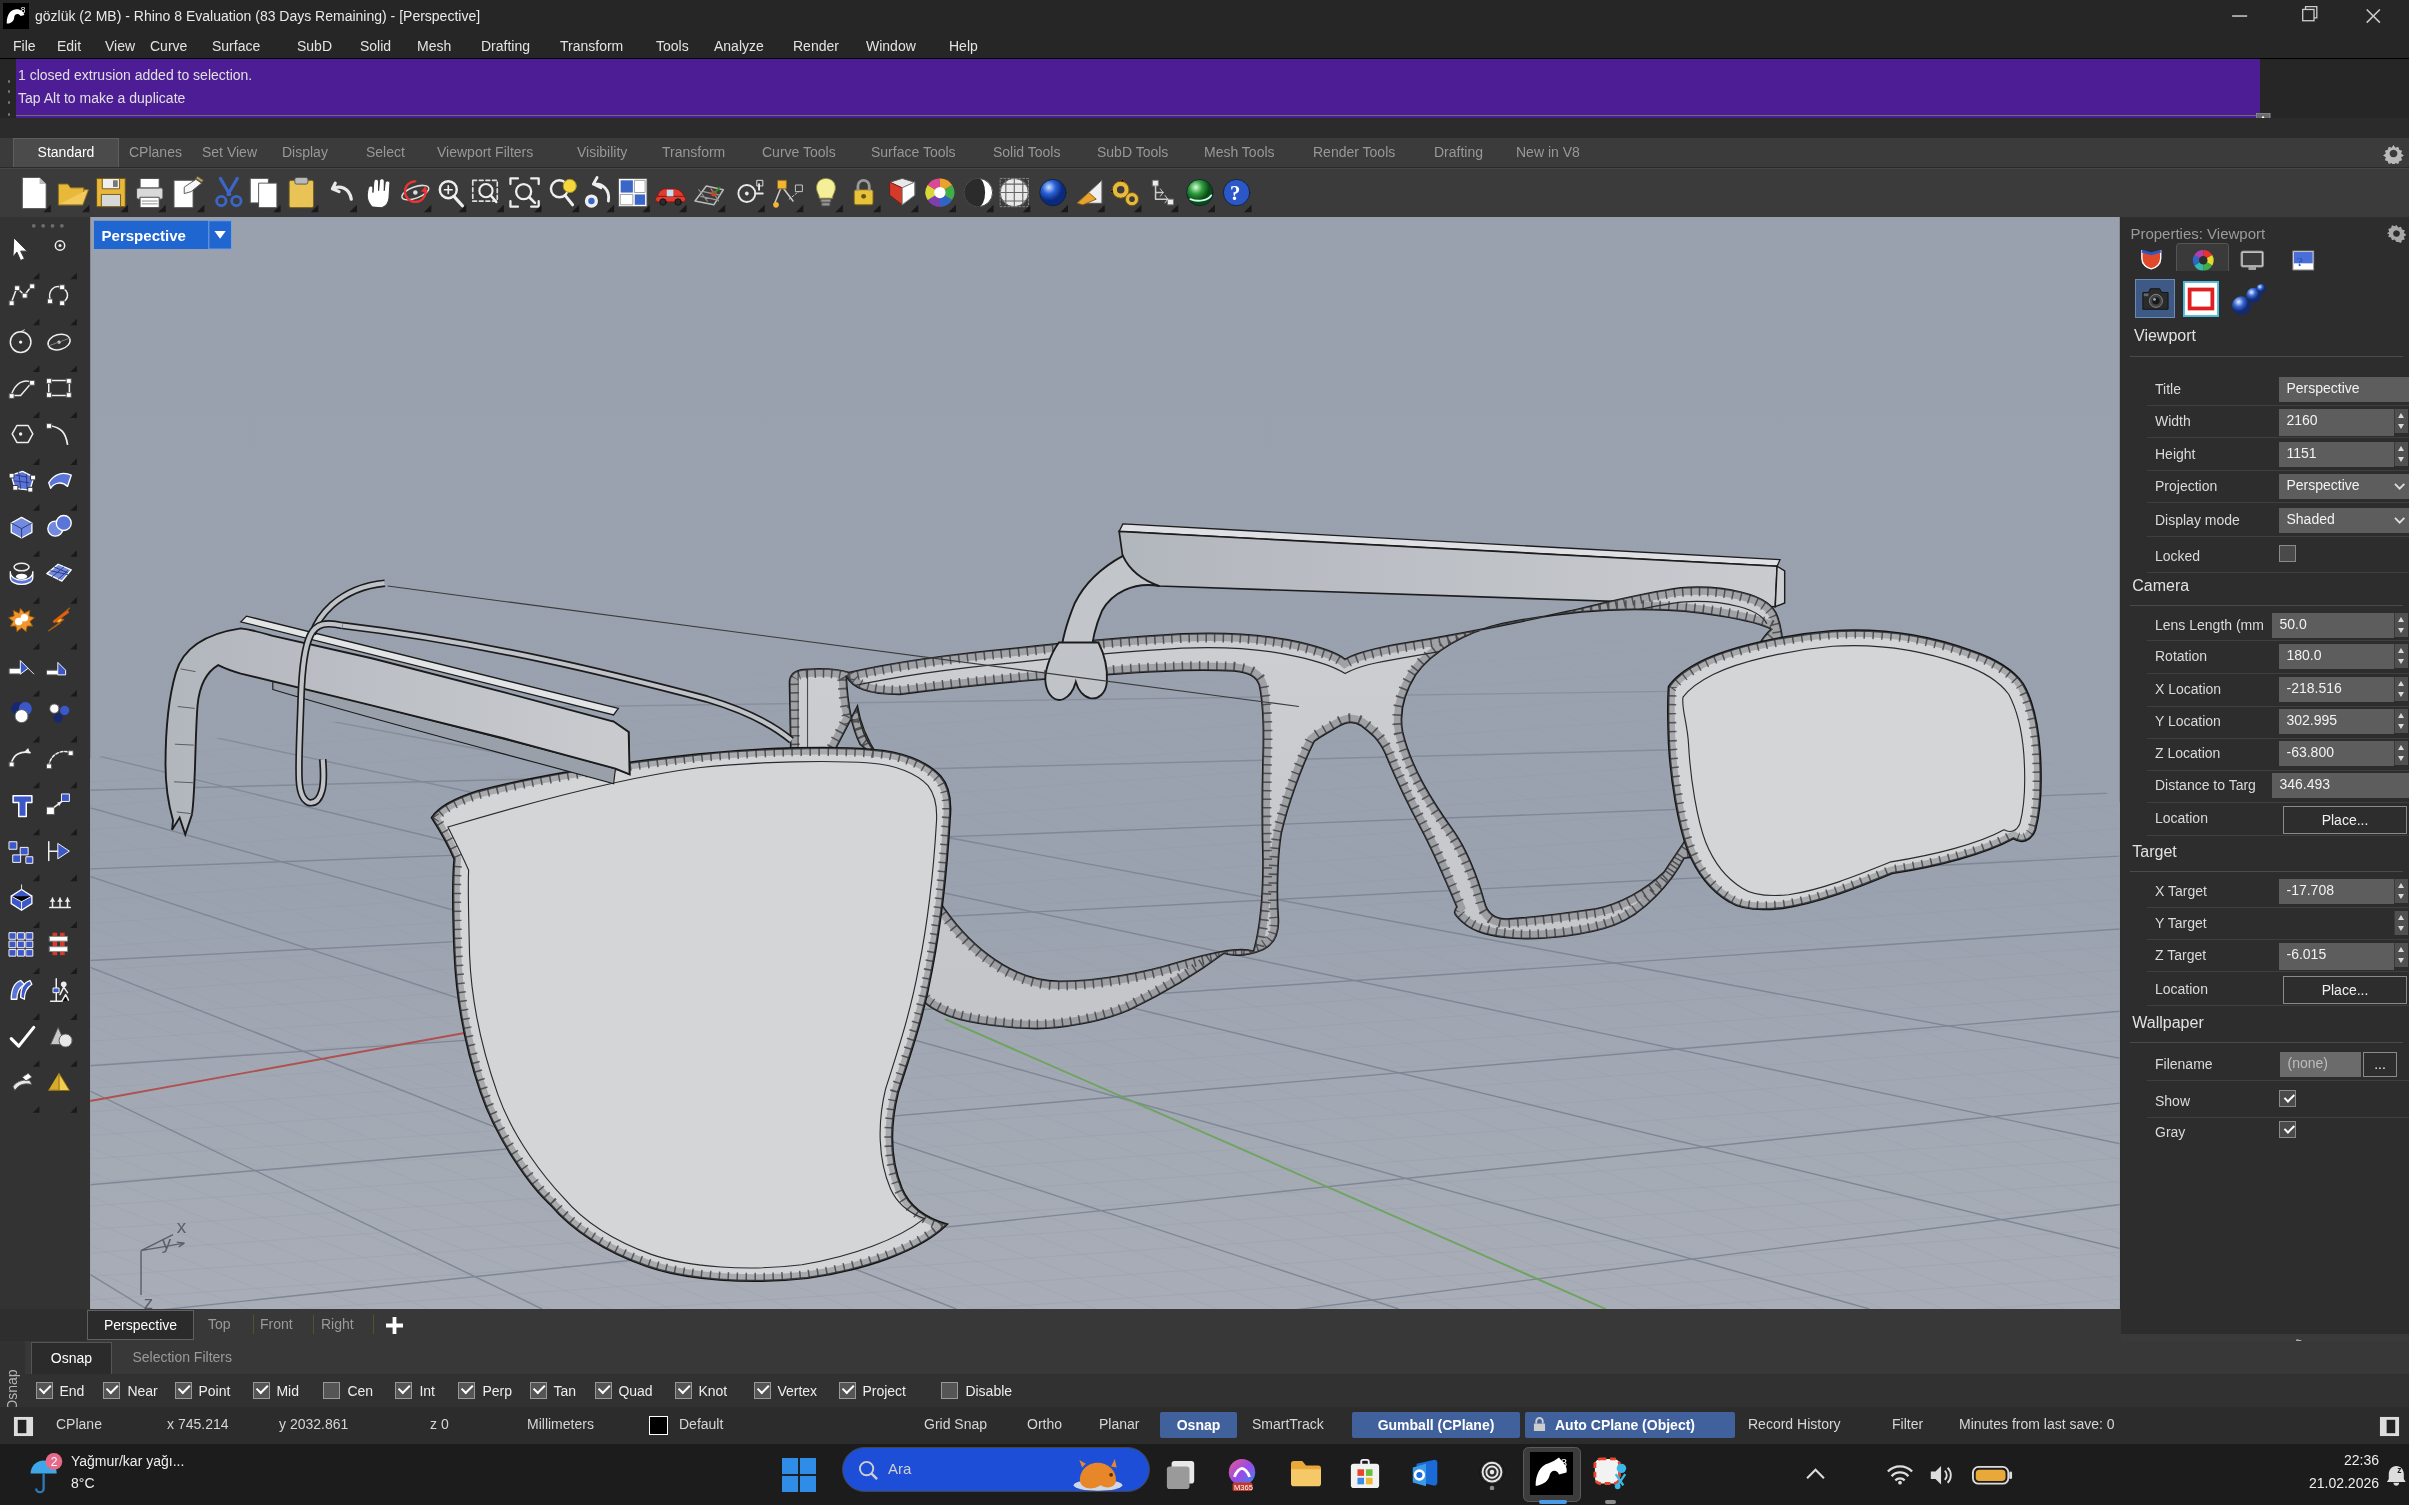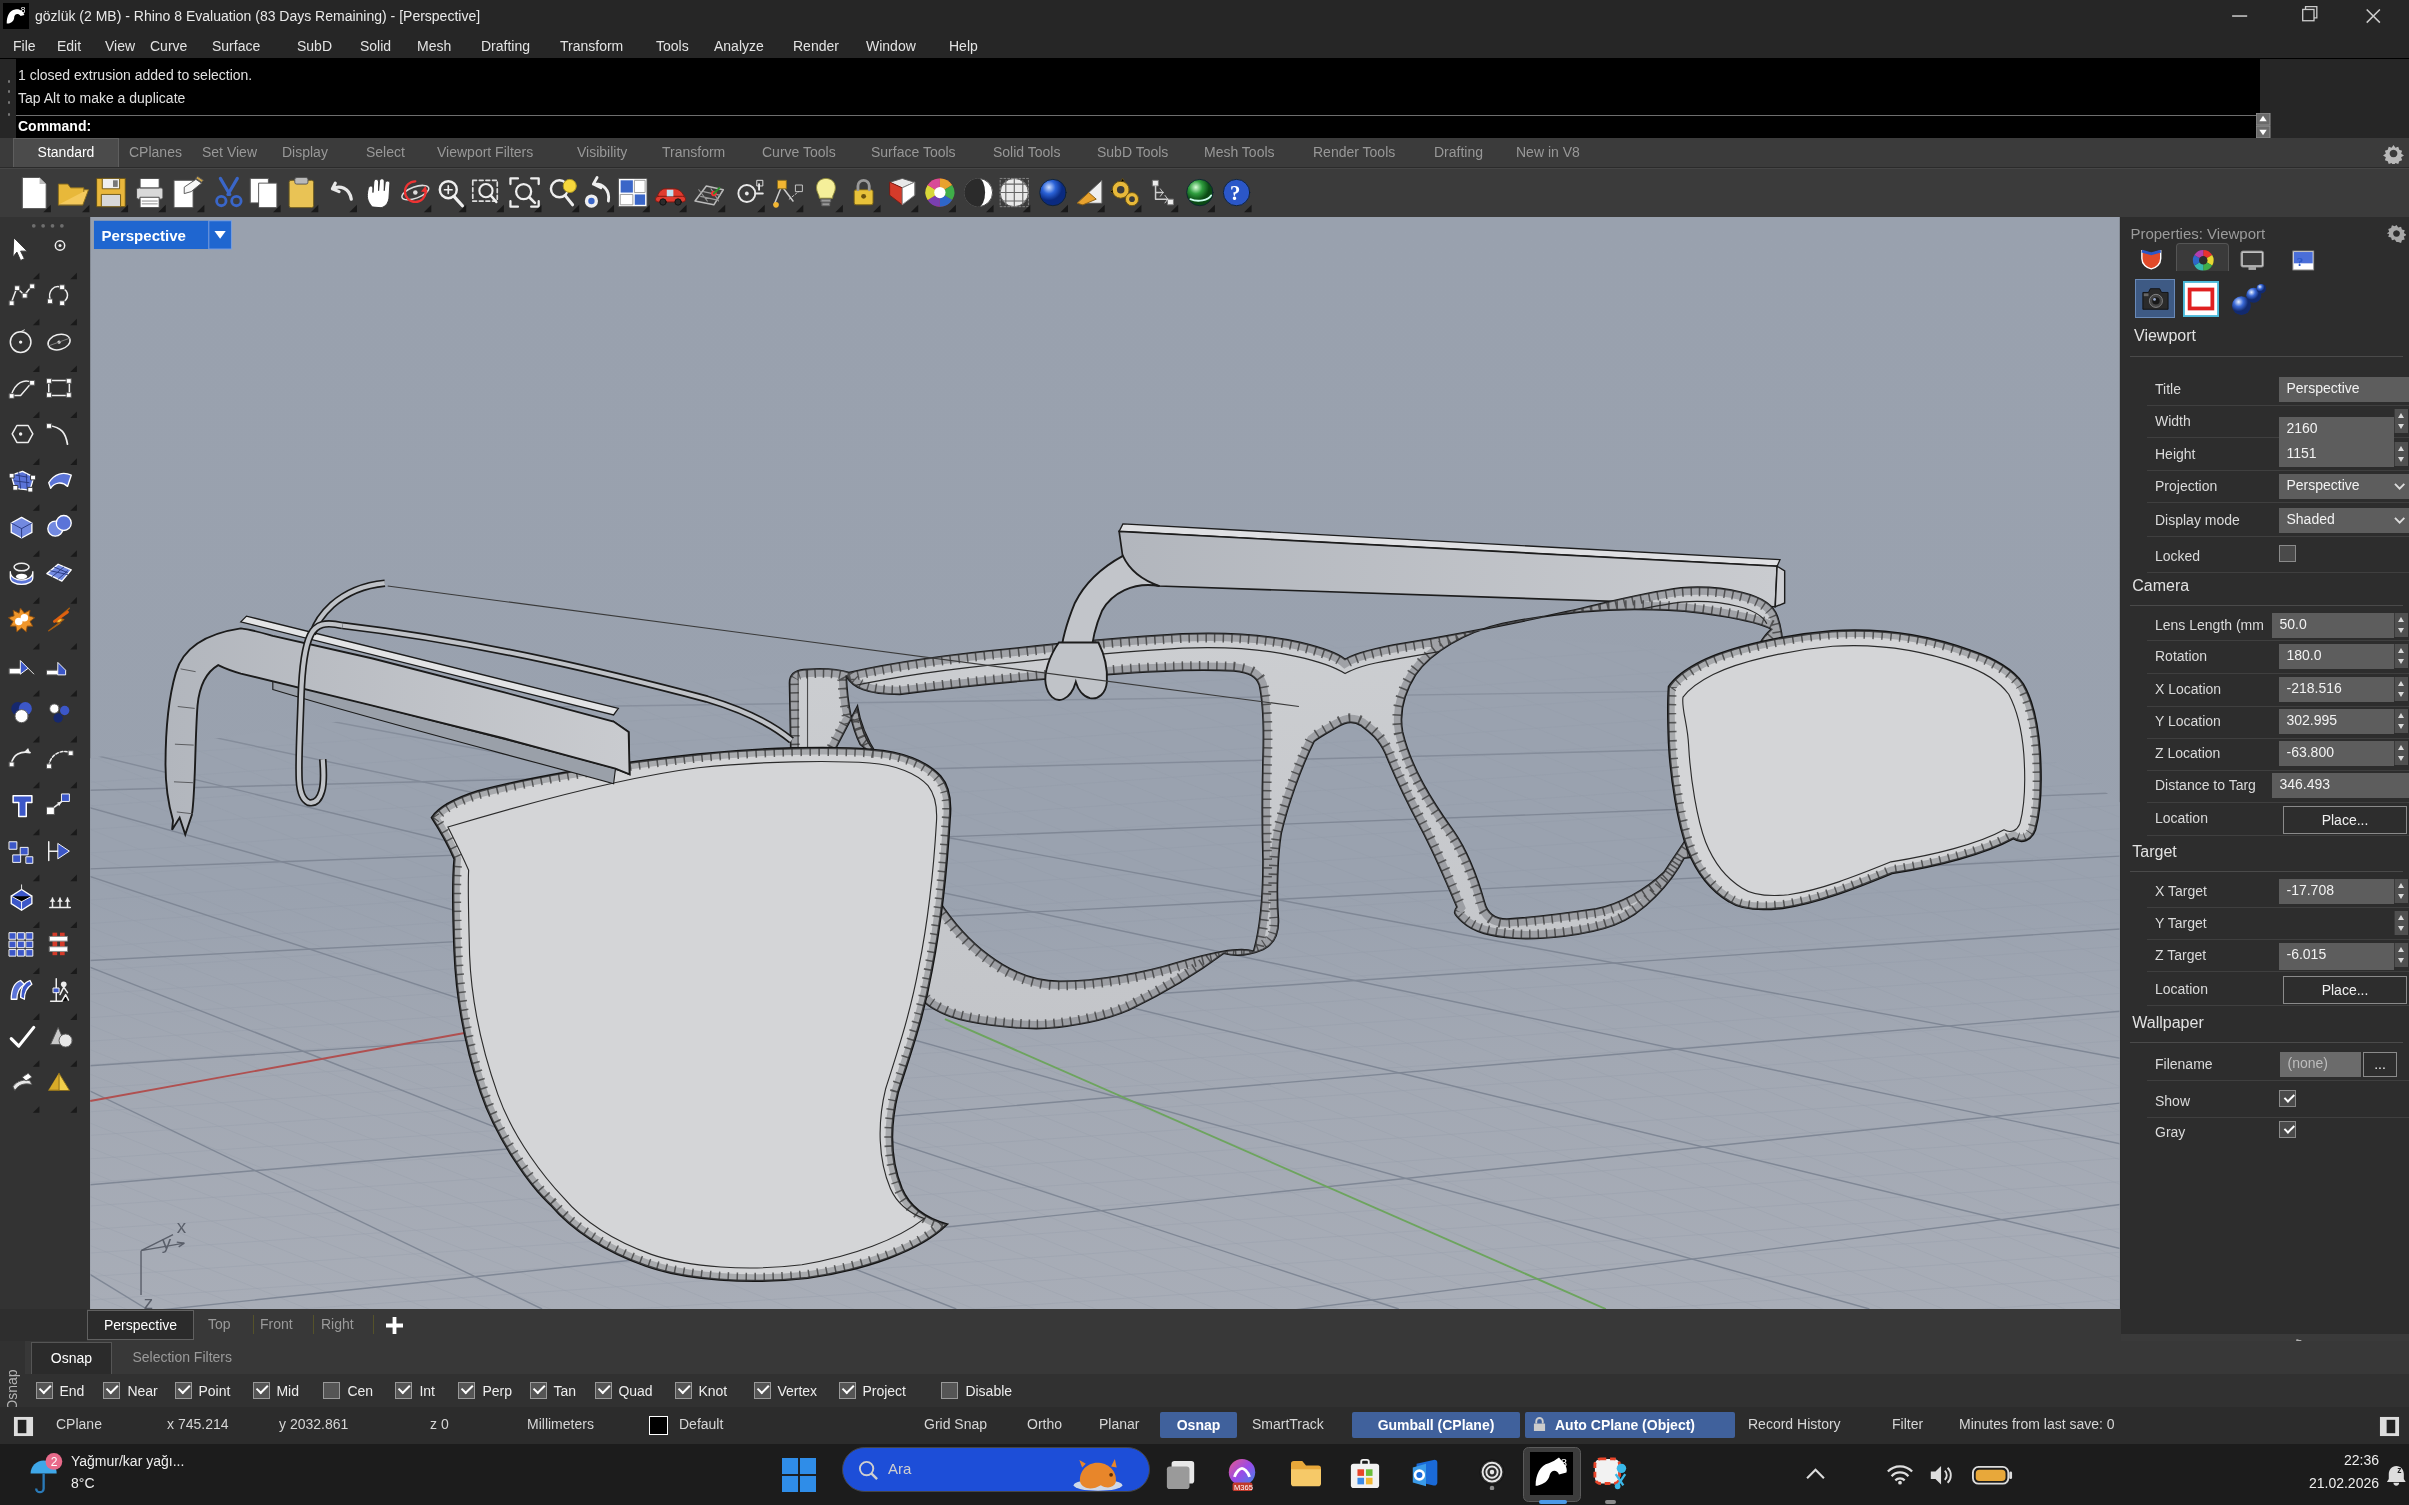--- a/index.html
+++ b/index.html
@@ -1,19 +1,19 @@
 <!DOCTYPE html>
 <html style="font-size:15px"><head><meta charset="utf-8"><style>
 *{margin:0;padding:0;box-sizing:border-box}
 html,body{width:2410px;height:1506px;overflow:hidden;background:#2b2b2b;font-family:"Liberation Sans",sans-serif;}
 .abs{position:absolute}
 #titlebar{left:0;top:0;width:2410px;height:33px;background:#262626;color:#e9e9e9;font-size:14px}
 #menubar{left:0;top:33px;width:2410px;height:25.4px;background:#262626;color:#e3e3e3;font-size:14px}
 .mi{position:absolute;top:4.7px}
-#cmdarea{left:0;top:58px;width:2410px;height:80px;background:#000000;color:#e0e0e0;font-size:14px;overflow:hidden;border-top:0.9px solid #000}
+#cmdarea{left:0;top:58px;width:2410px;height:60px;background:#4c1d95;color:#e0e0e0;font-size:14px;overflow:hidden;border-top:0.9px solid #000}
 #tabrow{left:0;top:138px;width:2410px;height:29px;background:#3b3b3b;font-size:14px;color:#989898}
 #toolbar{left:0;top:168px;width:2410px;height:49px;background:#3b3b3b;border-top:0.9px solid #464646}
 #sidebar{left:0;top:217px;width:90px;height:1092px;background:#333333}
 #rpanel{left:2121px;top:217px;width:289px;height:1118px;background:#2d2d2d;color:#dcdcdc;font-size:14px}
 .lbl{position:absolute;color:#dadada}
 .val{position:absolute;background:#5d5d5d;color:#f2f2f2;font-size:14px;line-height:23.5px;padding-left:7.5px;white-space:nowrap;overflow:hidden}
 .spin{position:absolute;width:14px;height:23.5px;background:#505050;border-left:0.9px solid #3a3a3a}
 .spin:before{content:"";position:absolute;left:2.8px;top:3.8px;border-left:3.8px solid transparent;border-right:3.8px solid transparent;border-bottom:5.6px solid #d8d8d8}
 .spin:after{content:"";position:absolute;left:2.8px;bottom:3.8px;border-left:3.8px solid transparent;border-right:3.8px solid transparent;border-top:5.6px solid #d8d8d8}
 .sect{position:absolute;color:#e2e2e2;font-size:16px}
@@ -873,21 +873,21 @@
  <div class="hr" style="left:26px;top:722px;width:262px;background:#3f3f3f"></div>
  <div class="hr" style="left:26px;top:754px;width:262px;background:#3f3f3f"></div>
  <div class="hr" style="left:26px;top:788px;width:262px;background:#3f3f3f"></div>
  <div class="hr" style="left:26px;top:863px;width:262px;background:#3f3f3f"></div>
  <div class="hr" style="left:26px;top:900px;width:262px;background:#3f3f3f"></div>
  <span class="sect" style="left:13px;top:110px">Viewport</span>
  <div class="hr" style="left:9.4px;top:139px;width:273px"></div>
  <span class="lbl" style="left:34px;top:164px">Title</span>
     <div class="val" style="left:158px;top:160px;width:130px;height:24.5px">Perspective</div>
  <span class="lbl" style="left:34px;top:196px">Width</span>
-    <div class="val" style="left:158px;top:200px;width:115px;height:27px">2160</div>
+    <div class="val" style="left:158px;top:192px;width:115px;height:27px">2160</div>
     <div class="spin" style="left:273px;top:192px"></div>
  <span class="lbl" style="left:34px;top:229px">Height</span>
     <div class="val" style="left:158px;top:225px;width:115px;height:24.5px">1151</div>
     <div class="spin" style="left:273px;top:225px"></div>
  <span class="lbl" style="left:34px;top:261px">Projection</span>
     <div class="val" style="left:158px;top:257px;width:130px;height:24.5px">Perspective<svg class="abs" style="right:3.8px;top:8.5px" width="11.3" height="7.5" viewBox="0 0 12 8">
         <path d="M1 1 l5 5 5-5" fill="none" stroke="#ddd" stroke-width="2"></path>
       </svg></div>
  <span class="lbl" style="left:34px;top:295px">Display mode</span>
     <div class="val" style="left:158px;top:291px;width:130px;height:24.5px">Shaded<svg class="abs" style="right:3.8px;top:8.5px" width="11.3" height="7.5" viewBox="0 0 12 8">

